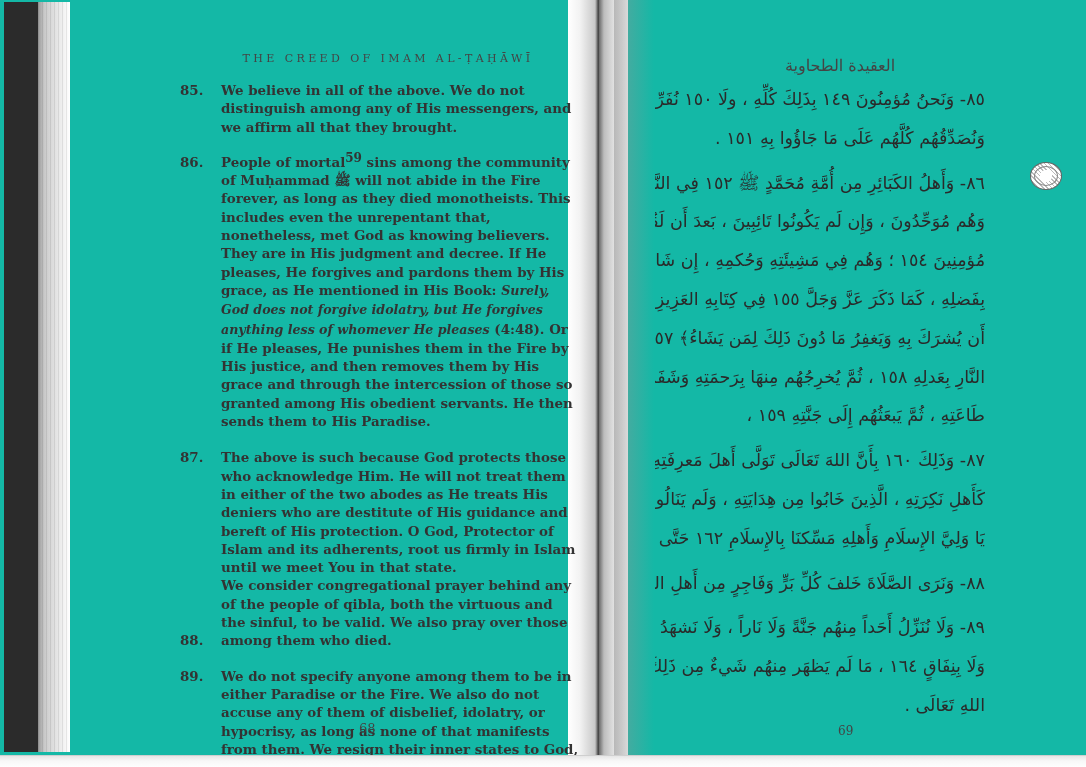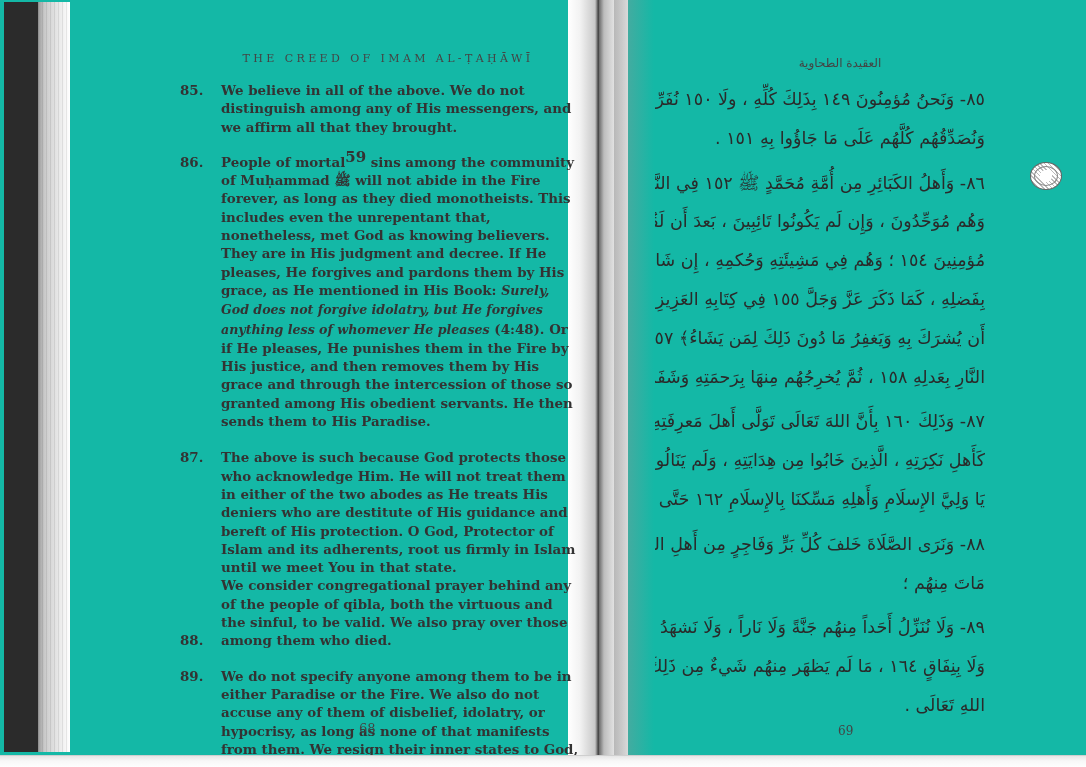--- a/index.html
+++ b/index.html
@@ -27,30 +27,30 @@
     background: linear-gradient(90deg, rgba(150,150,150,0.55), rgba(255,255,255,0)); }
 
   
   .running-head { position: absolute; left: 228px; top: 52px; width: 320px; text-align: center;
     font-size: 11px; letter-spacing: 3.4px; color: #444; }
   .en-paras { position: absolute; left: 180px; top: 81px; width: 400px; font-weight: bold; }
   .en-para { display: flex; font-size: 13.4px; line-height: 18.3px; color: #333; }
   .en-num { width: 41px; flex: none; }
   .en-text { width: 360px; }
   .en-text i { font-style: italic; font-size: 12.6px; }
-  .sup { font-size: 15px; vertical-align: super; line-height: 0; text-align: center; }
+  .sup { font-size: 12px; vertical-align: super; line-height: 0; text-align: center; }
   .pb-85 { margin-bottom: 17px; }
   .pb-86 { margin-bottom: 18px; }
   .pb-87 { margin-bottom: 0; }
   .pb-88 { margin-bottom: 17px; align-items: flex-end; }
   .page-num-left { position: absolute; left: 359px; top: 721px; font-size: 13px; color: #444; }
 
   
   .ar-head { position: absolute; left: 780px; top: 56px; width: 120px; text-align: center;
-    font-size: 12px; color: #444; direction: rtl; }
+    font-size: 16px; color: #444; direction: rtl; }
   .ar-paras { position: absolute; left: 655px; top: 80px; width: 330px; direction: rtl; }
   .ar-line { font-family: "DejaVu Sans", sans-serif; font-size: 17.5px; line-height: 38.8px;
     color: #2a2a2a; white-space: nowrap; text-align: justify; text-align-last: justify; height: 38.8px; overflow: hidden; }
   .ar-line.last { text-align-last: right; }
   .ar-gap { height: 6px; }
   .medallion { position: absolute; left: 1030px; top: 162px; width: 30px; height: 26px; border-radius: 50%;
     border: 1.5px solid #666; background:
       radial-gradient(circle at 50% 50%, #fff 0 30%, transparent 31%),
       repeating-linear-gradient(45deg, #bbb 0 1px, #fff 1px 3px); }
   .medallion::after { content: ""; position: absolute; inset: 3px; border-radius: 50%; border: 1px solid #888; }
@@ -102,31 +102,31 @@
       <div class="ar-line last">وَنُصَدِّقُهُم كُلَّهُم عَلَى مَا جَاؤُوا بِهِ ١٥١ .</div>
     </div>
     <div class="ar-gap"></div>
     <div>
       <div class="ar-line">٨٦- وَأَهلُ الكَبَائِرِ مِن أُمَّةِ مُحَمَّدٍ ﷺ ١٥٢ فِي النَّارِ لَا يُخَلَّدُونَ إِذَا مَاتُوا ،</div>
       <div class="ar-line">وَهُم مُوَحِّدُونَ ، وَإِن لَم يَكُونُوا تَائِبِينَ ، بَعدَ أَن لَقُوا اللهَ ١٥٣ عَارِفِينَ</div>
       <div class="ar-line">مُؤمِنِينَ ١٥٤ ؛ وَهُم فِي مَشِيئَتِهِ وَحُكمِهِ ، إِن شَاءَ غَفَرَ لَهُم وَعَفَا عَنهُم</div>
       <div class="ar-line">بِفَضلِهِ ، كَمَا ذَكَرَ عَزَّ وَجَلَّ ١٥٥ فِي كِتَابِهِ العَزِيزِ ١٥٦ ﴿إِنَّ اللهَ لَا يَغفِرُ</div>
       <div class="ar-line">أَن يُشرَكَ بِهِ وَيَغفِرُ مَا دُونَ ذَلِكَ لِمَن يَشَاءُ﴾ ١٥٧ وَإِن شَاءَ عَذَّبَهُم فِي</div>
       <div class="ar-line">النَّارِ بِعَدلِهِ ١٥٨ ، ثُمَّ يُخرِجُهُم مِنهَا بِرَحمَتِهِ وَشَفَاعَةِ الشَّافِعِينَ مِن أَهلِ</div>
+      <div class="ar-line last">طَاعَتِهِ ، ثُمَّ يَبعَثُهُم إِلَى جَنَّتِهِ ١٥٩ ،</div>
     </div>
     <div class="ar-gap"></div>
     <div>
       <div class="ar-line">٨٧- وَذَلِكَ ١٦٠ بِأَنَّ اللهَ تَعَالَى تَوَلَّى أَهلَ مَعرِفَتِهِ ١٦١ ، وَلَم يَجعَلهُم فِي الدَّارَينِ</div>
       <div class="ar-line">كَأَهلِ نَكِرَتِهِ ، الَّذِينَ خَابُوا مِن هِدَايَتِهِ ، وَلَم يَنَالُوا مِن وِلَايَتِهِ . اللَّهُمَّ</div>
       <div class="ar-line last">يَا وَلِيَّ الإِسلَامِ وَأَهلِهِ مَسِّكنَا بِالإِسلَامِ ١٦٢ حَتَّى نَلقَاكَ بِهِ .</div>
     </div>
     <div class="ar-gap"></div>
     <div>
       <div class="ar-line">٨٨- وَنَرَى الصَّلَاةَ خَلفَ كُلِّ بَرٍّ وَفَاجِرٍ مِن أَهلِ القِبلَةِ ، وَنُصَلِّي ١٦٣ عَلَى مَن</div>
-      <div class="ar-line last">مَاتَ مِنهُم ؛</div>
     </div>
     <div class="ar-gap"></div>
     <div>
       <div class="ar-line">٨٩- وَلَا نُنَزِّلُ أَحَداً مِنهُم جَنَّةً وَلَا نَاراً ، وَلَا نَشهَدُ عَلَيهِم بِكُفرٍ وَلَا بِشِركٍ</div>
       <div class="ar-line">وَلَا بِنِفَاقٍ ١٦٤ ، مَا لَم يَظهَر مِنهُم شَيءٌ مِن ذَلِكَ ١٦٥ ، وَنَذَرُ سَرَائِرَهُم إِلَى</div>
       <div class="ar-line last">اللهِ تَعَالَى .</div>
     </div>
   </div>
 
   <div class="page-num-right">69</div>

